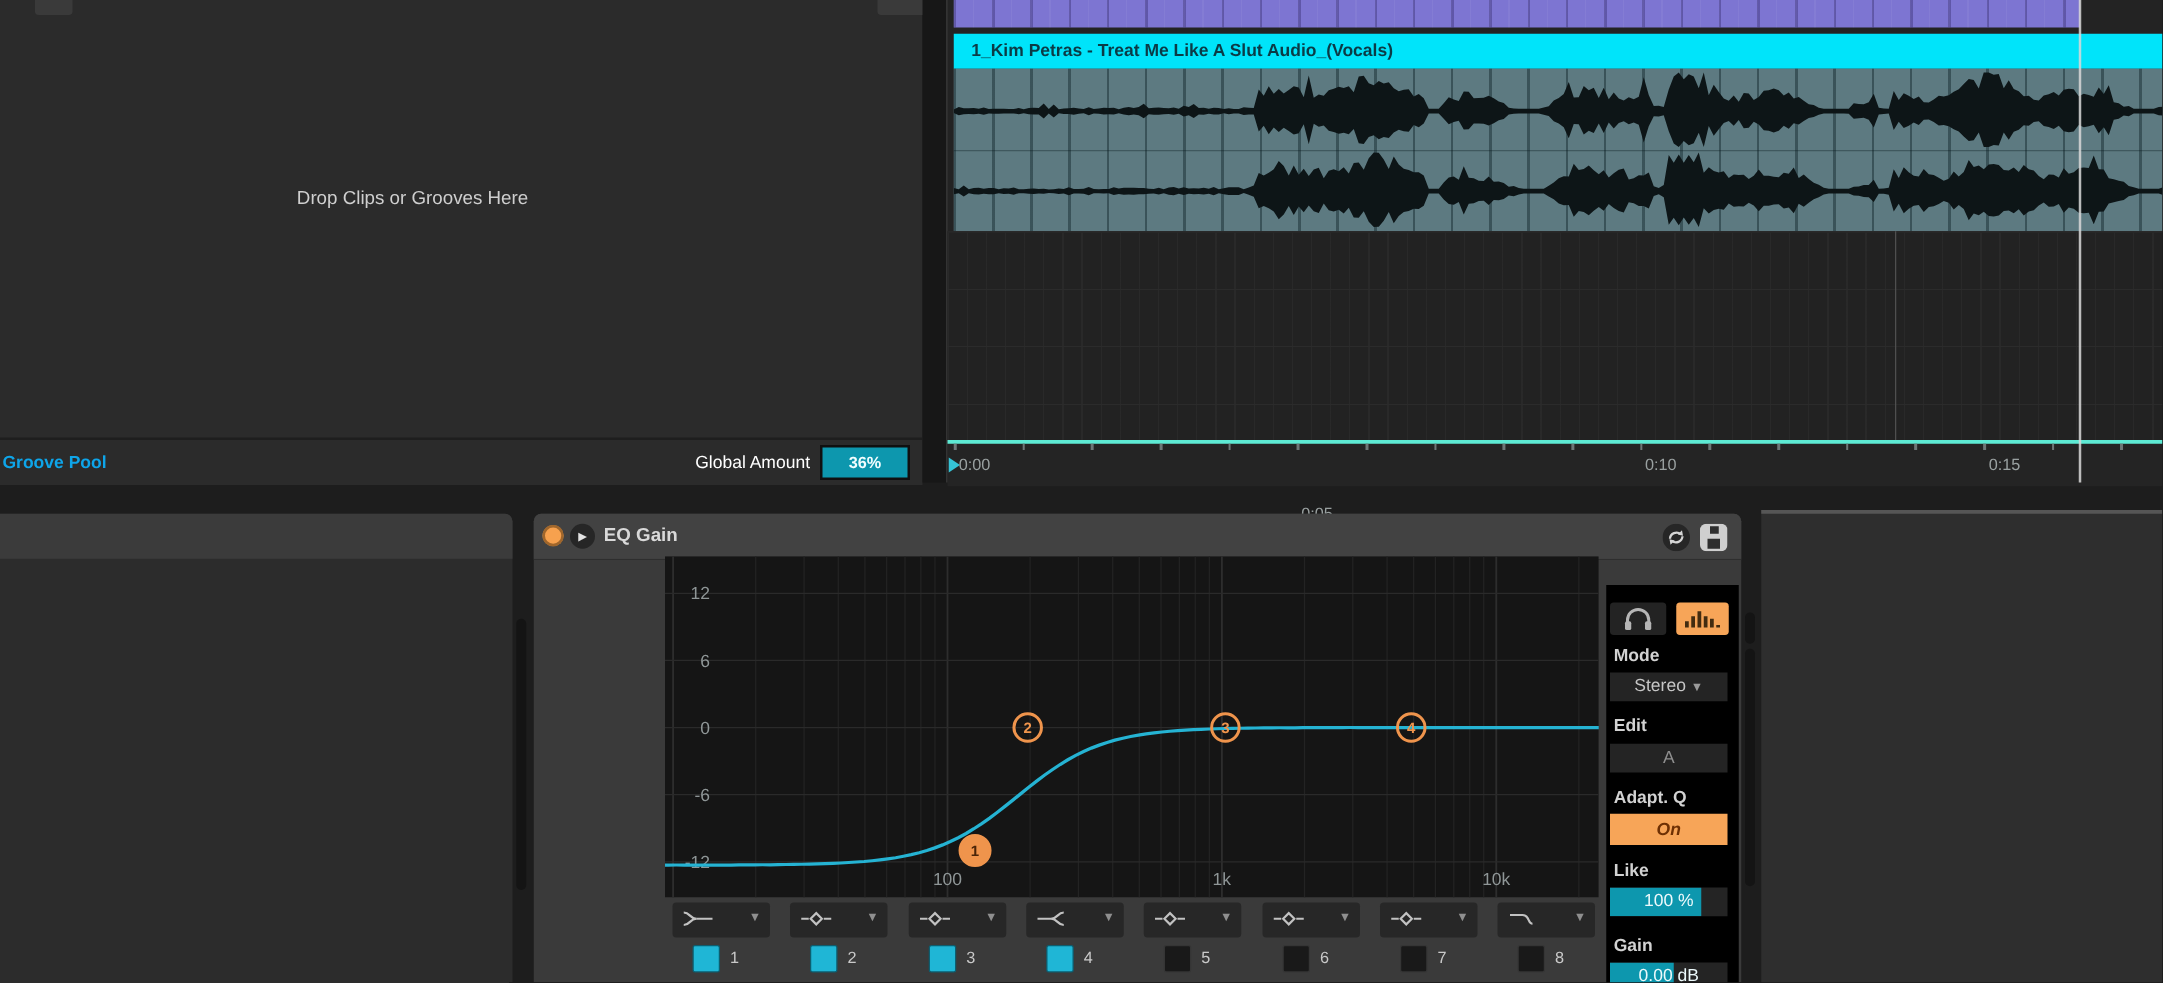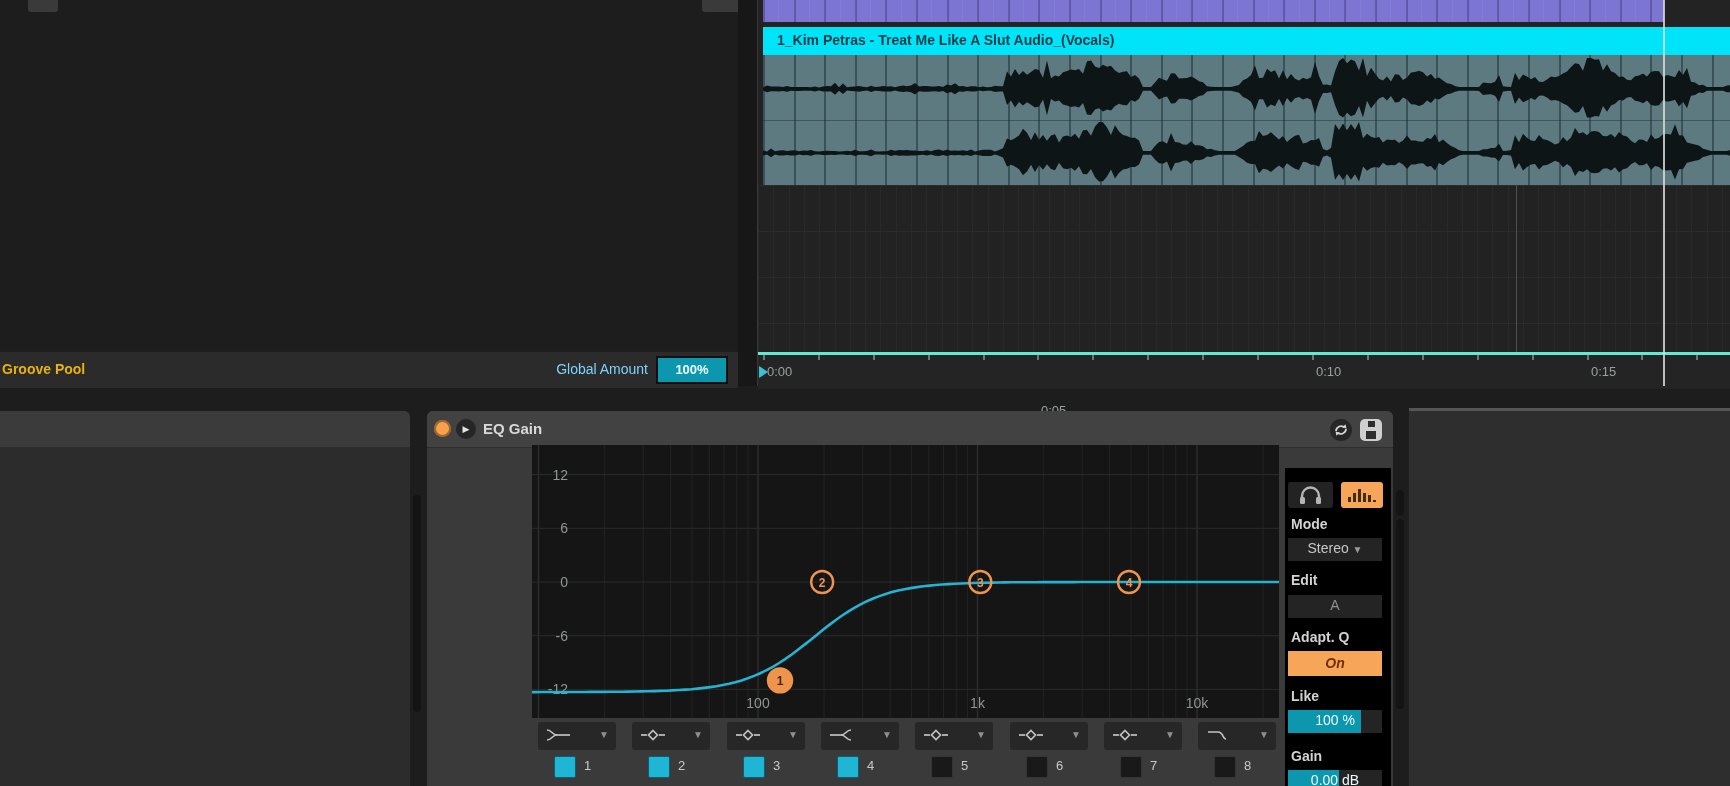--- a/index.html
+++ b/index.html
@@ -3,22 +3,22 @@
 <meta charset="utf-8">
 <style>
   html,body{margin:0;padding:0;background:#1d1d1d;}
   #screen{position:relative;width:1730px;height:786px;background:#1d1d1d;overflow:hidden;
     font-family:"Liberation Sans",sans-serif;-webkit-font-smoothing:antialiased;}
   .abs{position:absolute;}
   
   #groove-pane{left:0;top:0;width:738px;height:352px;background:#2b2b2b;}
   #drop-hint{left:0;top:150px;width:660px;text-align:center;color:#cfcfcf;font-size:15px;}
   #groove-footer{left:0;top:350px;width:738px;height:36px;background:#2b2b2b;border-top:2px solid #1e1e1e;}
-  #groove-pool-label{left:2px;top:9px;color:#eab308;font-size:14px;font-weight:700;}
-  #global-amount-label{left:480px;top:9px;width:168px;text-align:right;color:#7dd3fc;font-size:14px;}
+  #groove-pool-label{left:2px;top:9px;color:#0ea5e9;font-size:14px;font-weight:700;}
+  #global-amount-label{left:480px;top:9px;width:168px;text-align:right;color:#ffffff;font-size:14px;}
   #global-amount-badge{left:656px;top:4px;width:68px;height:24px;background:#0d97ae;border:2px solid #101010;
     color:#f2feff;font-size:13px;font-weight:700;text-align:center;line-height:24px;}
   .corner-block{top:0;height:12px;background:#3a3a3a;border-radius:0 0 3px 3px;}
   
   #arr-gap{left:738px;top:0;width:19px;height:386px;background:#171717;}
   #arrangement{left:757px;top:0;width:973px;height:386px;background:#232323;border-left:1px solid #3a3a3a;}
   #midi-clip{left:5px;top:0;width:901px;height:22px;background:#7d75d2;
     background-image:repeating-linear-gradient(90deg,rgba(40,30,90,0.35) 0 2px,transparent 2px 30.6px),
       repeating-linear-gradient(90deg,rgba(255,255,255,0.05) 0 1px,transparent 1px 15.3px);}
   #clip-titlebar{left:5px;top:27px;width:968px;height:28px;background:#00e4fa;}
@@ -68,26 +68,29 @@
   #spectrum-btn{background:#f7a558;}
   
   #right-panel{left:1409px;top:408px;width:321px;height:378px;background:#2e2e2e;border-top:3px solid #565656;}
   svg text{font-family:"Liberation Sans",sans-serif;}
 </style>
 </head>
 <body>
 
 <div id="screen">
 
+  <div id="groove-pane" class="abs">
+    <div id="drop-hint" class="abs">Drop Clips or Grooves Here</div>
+  </div>
   <div class="corner-block abs" style="left:28px;width:30px;"></div>
   <div class="corner-block abs" style="left:702px;width:46px;"></div>
   <div id="groove-footer" class="abs">
     <div id="groove-pool-label" class="abs">Groove Pool</div>
     <div id="global-amount-label" class="abs">Global Amount</div>
-    <div id="global-amount-badge" class="abs">100%</div>
+    <div id="global-amount-badge" class="abs">36%</div>
   </div>
 
   <div id="arr-gap" class="abs"></div>
   <div id="arrangement" class="abs">
     <div id="midi-clip" class="abs"></div>
     <div id="clip-titlebar" class="abs">
       <div id="clip-title" class="abs">1_Kim Petras - Treat Me Like A Slut Audio_(Vocals)</div>
     </div>
     <div id="wave-region" class="abs">
       <div id="lane-divider" class="abs"></div>

